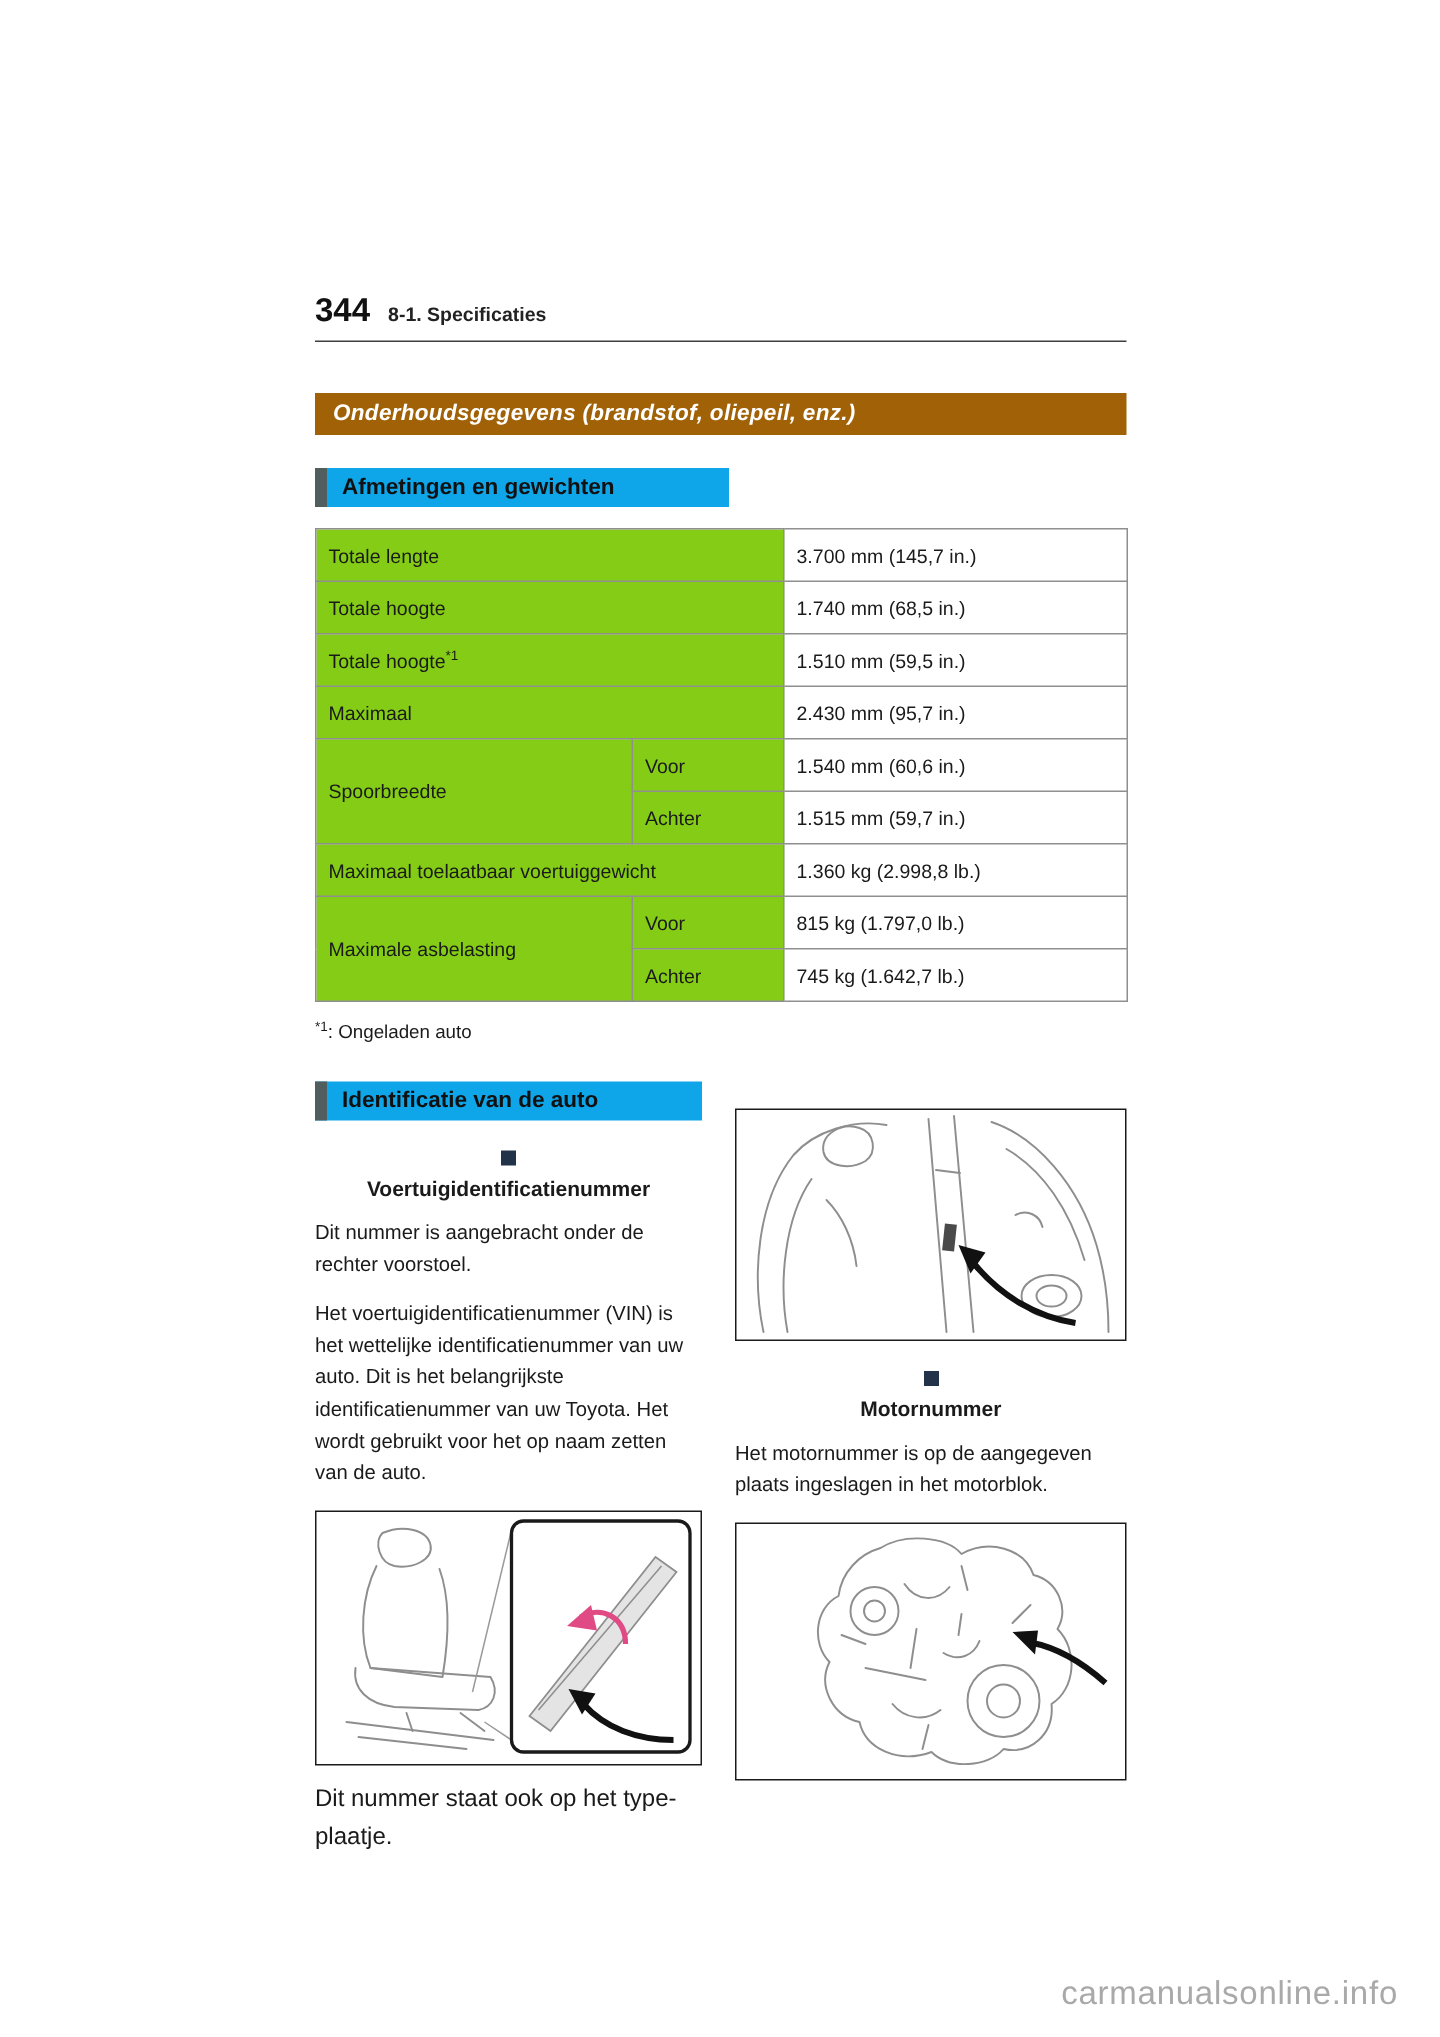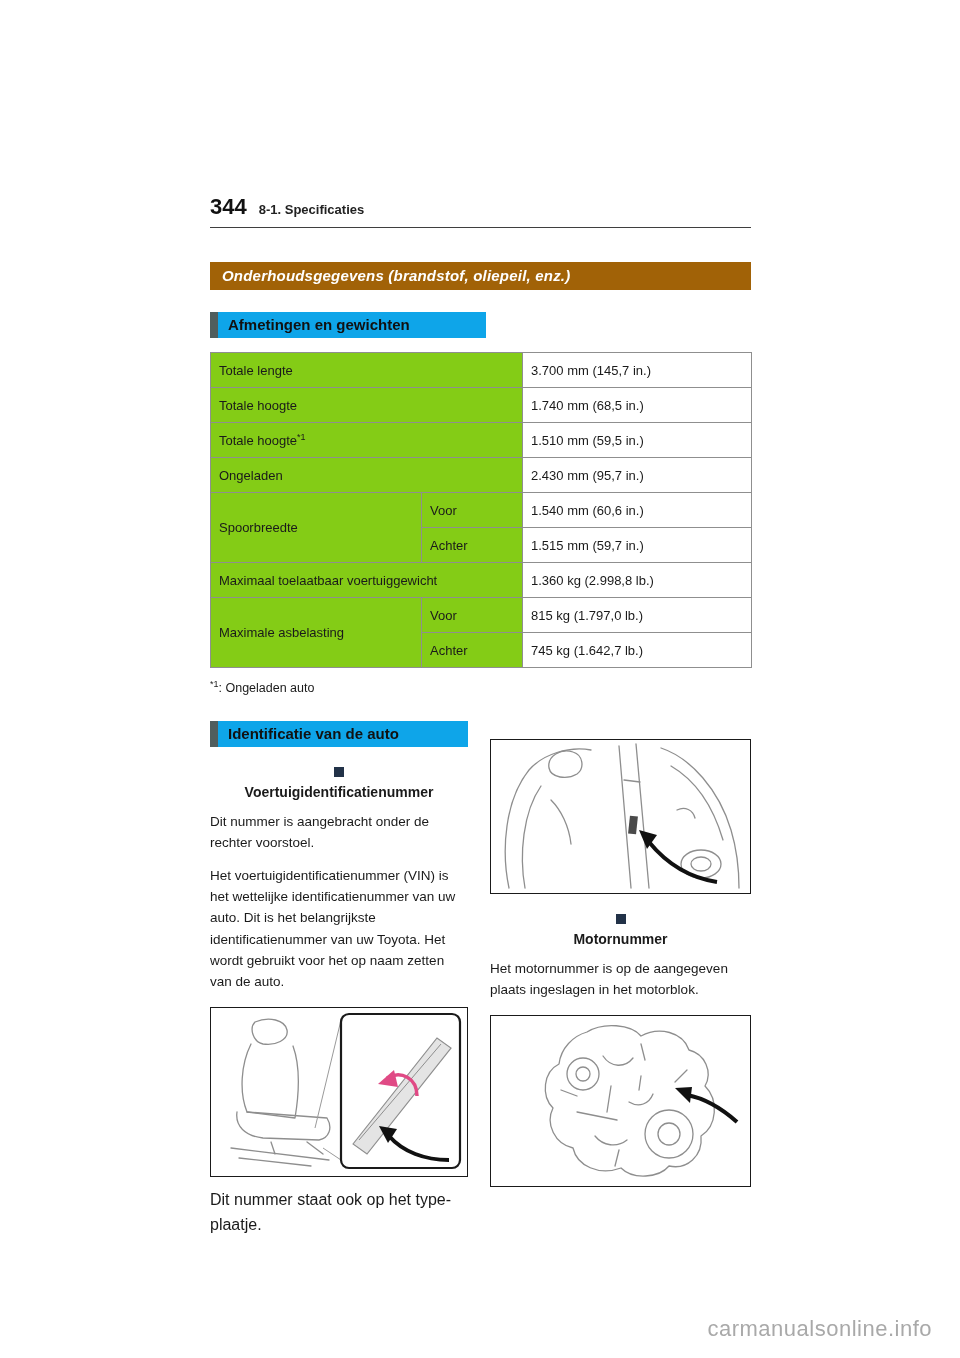--- a/index.html
+++ b/index.html
@@ -93,21 +93,21 @@
         </tr>
         <tr>
           <td class="lbl" colspan="2">Totale hoogte</td>
           <td class="val">1.740 mm (68,5 in.)</td>
         </tr>
         <tr>
           <td class="lbl" colspan="2"><span>Totale hoogte</span><sup>*1</sup></td>
           <td class="val">1.510 mm (59,5 in.)</td>
         </tr>
         <tr>
-          <td class="lbl" colspan="2">Ongeladen</td>
+          <td class="lbl" colspan="2">Maximaal</td>
           <td class="val">2.430 mm (95,7 in.)</td>
         </tr>
         <tr>
           <td class="lbl" rowspan="2">Spoorbreedte</td>
           <td class="lbl sub">Voor</td>
           <td class="val">1.540 mm (60,6 in.)</td>
         </tr>
         <tr>
           <td class="lbl sub">Achter</td>
           <td class="val">1.515 mm (59,7 in.)</td>

